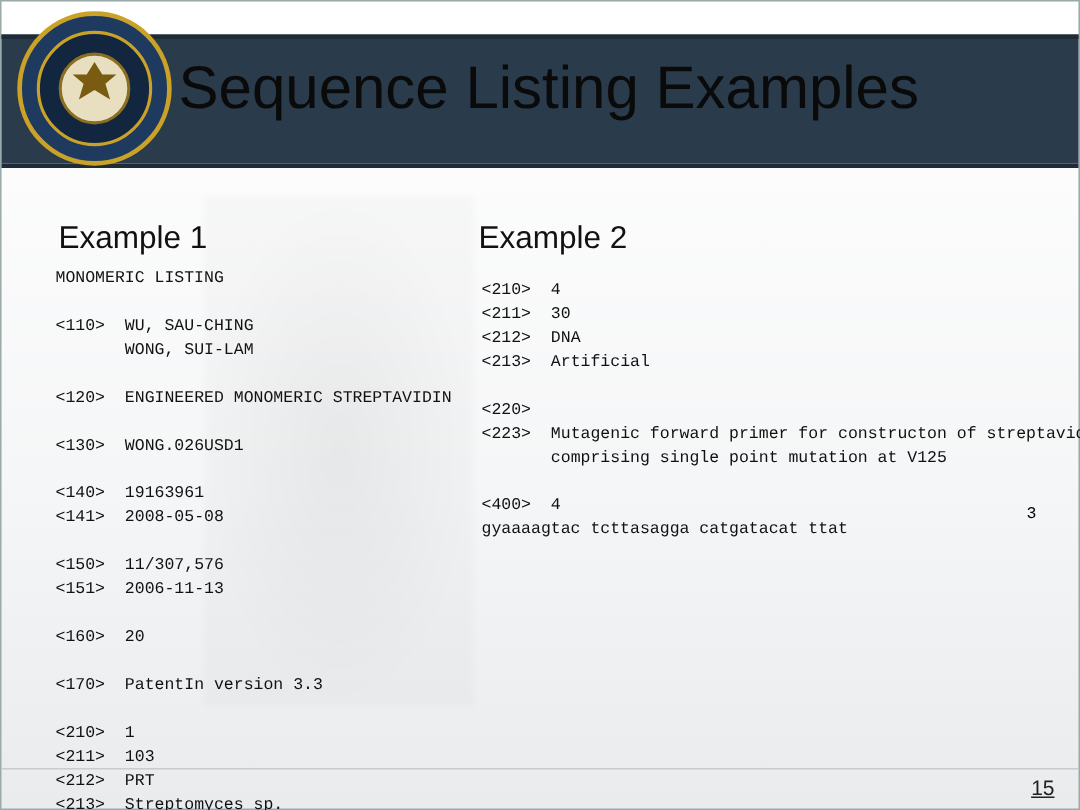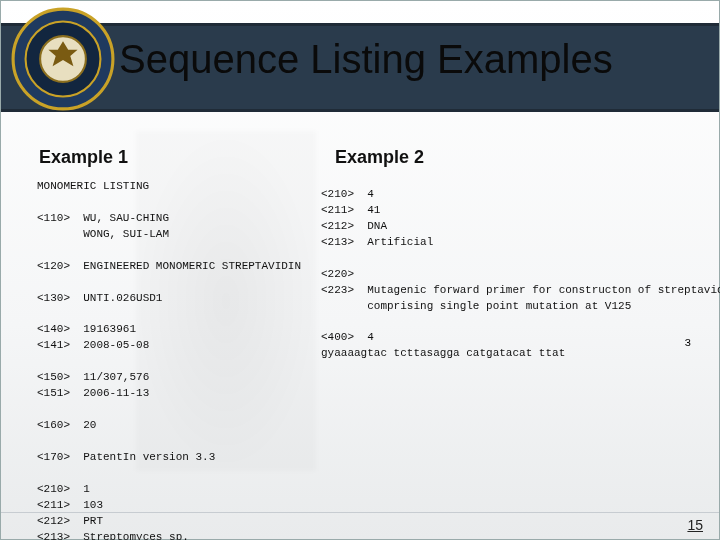--- a/index.html
+++ b/index.html
@@ -24,23 +24,23 @@
   .band-top { position:absolute; top:22px; left:0; right:0; height:3px; background:#1f2b37; z-index:3;}
   .band-bot { position:absolute; top:108px; left:0; right:0; height:3px; background:#1f2b37; z-index:3;}
   .seal {
     position: absolute; top: 6px; left: 10px; width: 104px; height: 104px; z-index:4;
   }
   .seal svg { width:100%; height:100%; }
   .title-over{
     position:absolute; left:118px; top:36px; z-index:5; font-size:40px; color:#0a0a0a;
   }
 
-  .subhead { position:absolute; font-weight:700; font-size:18px; color:#111; z-index:5;}
+  .subhead { position:absolute; font-weight:400; font-size:21px; color:#111; z-index:5;}
   .sub1 { left: 38px; top: 146px; }
-  .sub2 { left: 318px; top: 146px; margin-left: 16px; }
+  .sub2 { left: 318px; top: 146px; }
 
   .mono { font-family: "Courier New", Courier, monospace; font-size:11px; line-height:1.45; color:#111; white-space:pre; }
   .panel1 { position:absolute; left: 36px; top: 178px; width: 280px; z-index:5; }
   .panel2 { position:absolute; left: 320px; top: 186px; right: 10px; z-index:5; }
   .panel2 .mono { font-size:11px; }
 
   .footer-line { position:absolute; left:0; right:0; bottom:26px; height:1px; background:#c7ccd1; z-index:4;}
   .page-num { position:absolute; right:16px; bottom:6px; font-size:14px; color:#222; z-index:5; text-decoration: underline; }
   .seq-right-num { position:absolute; right:18px; font-size:11px; font-family:"Courier New",monospace; }
 </style>
@@ -70,21 +70,21 @@
   <div class="subhead sub2">Example 2</div>
 
   <div class="panel1">
 <pre class="mono"><span>MONOMERIC LISTING</span>
 
 <span>&lt;110&gt;</span>  <span>WU, SAU-CHING</span>
        <span>WONG, SUI-LAM</span>
 
 <span>&lt;120&gt;</span>  <span>ENGINEERED MONOMERIC STREPTAVIDIN</span>
 
-<span>&lt;130&gt;</span>  <span>UNTI.026USD1</span>
+<span>&lt;130&gt;</span>  <span>WONG.026USD1</span>
 
 <span>&lt;140&gt;</span>  <span>19163961</span>
 <span>&lt;141&gt;</span>  <span>2008-05-08</span>
 
 <span>&lt;150&gt;</span>  <span>11/307,576</span>
 <span>&lt;151&gt;</span>  <span>2006-11-13</span>
 
 <span>&lt;160&gt;</span>  <span>20</span>
 
 <span>&lt;170&gt;</span>  <span>PatentIn version 3.3</span>
@@ -92,21 +92,21 @@
 <span>&lt;210&gt;</span>  <span>1</span>
 <span>&lt;211&gt;</span>  <span>103</span>
 <span>&lt;212&gt;</span>  <span>PRT</span>
 <span>&lt;213&gt;</span>  <span>Streptomyces sp.</span>
 
   </pre>
   </div>
 
   <div class="panel2">
 <pre class="mono"><span>&lt;210&gt;</span>  <span>4</span>
-<span>&lt;211&gt;</span>  <span>41</span>
+<span>&lt;211&gt;</span>  <span>30</span>
 <span>&lt;212&gt;</span>  <span>DNA</span>
 <span>&lt;213&gt;</span>  <span>Artificial</span>
 
 <span>&lt;220&gt;</span>
 <span>&lt;223&gt;</span>  <span>Mutagenic forward primer for constructon of streptavidin mutein</span>
        <span>comprising single point mutation at V125</span>
 
 <span>&lt;400&gt;</span>  <span>4</span>
 <span>gyaaaagtac tcttasagga catgatacat ttat</span></pre>
     <div class="seq-right-num" style="top:150px;">3</div>

